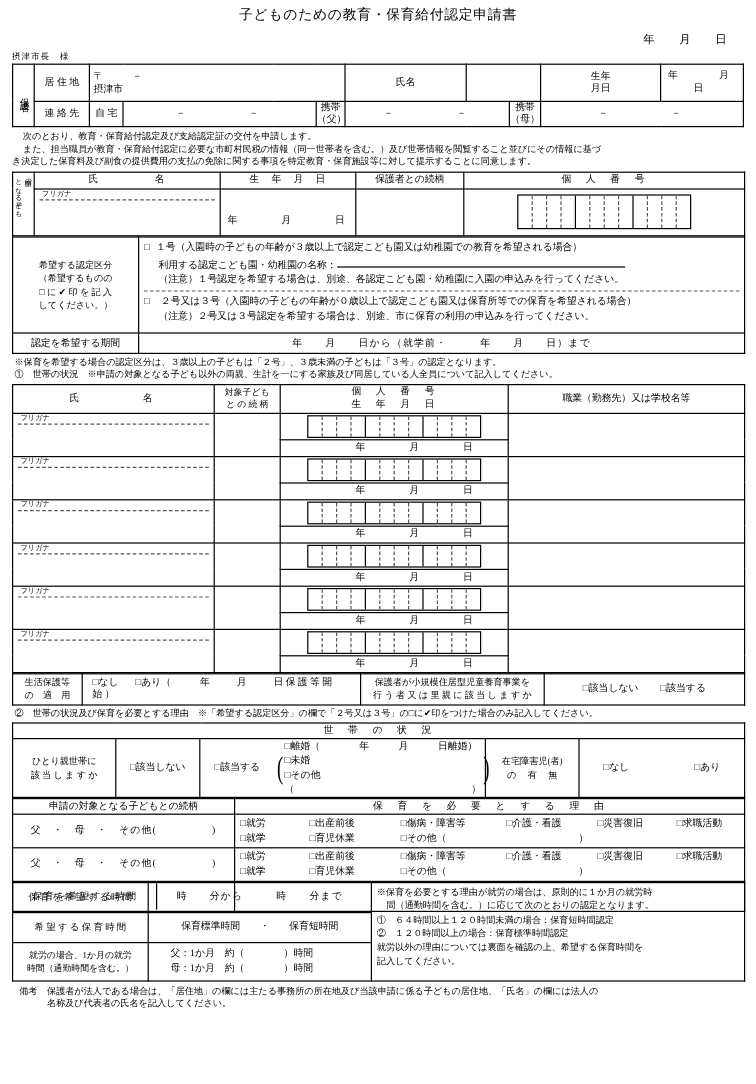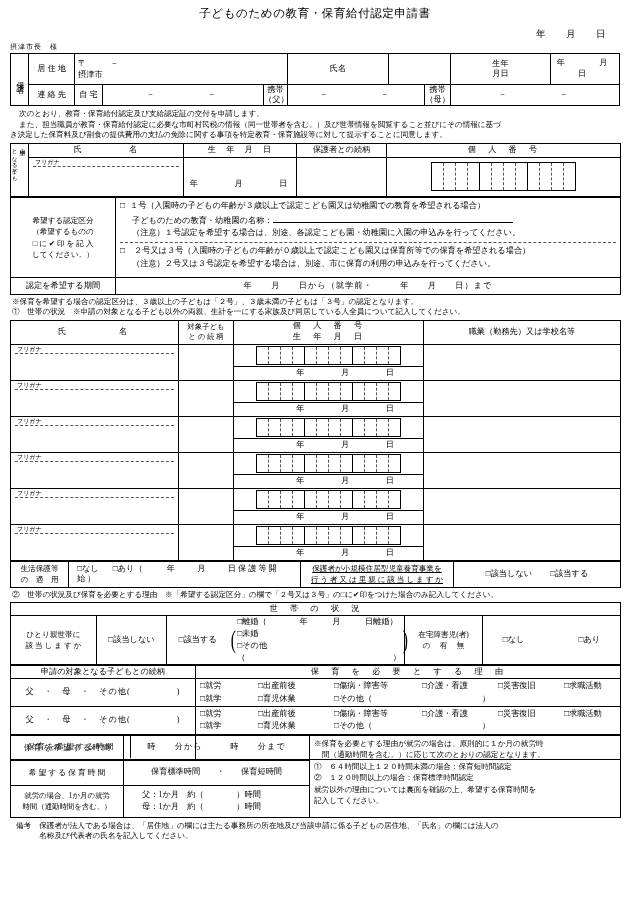--- a/index.html
+++ b/index.html
@@ -187,21 +187,21 @@
           <div>してください。）</div>
         </div>
       </td>
       <td class="l" style="padding:2px 4px;vertical-align:top;">
         <div style="line-height:1.55;">
           <div>
             <span>□</span>
             <span style="margin-left:3px;">１号（入園時の子どもの年齢が３歳以上で認定こども園又は幼稚園での教育を希望される場合）</span>
           </div>
           <div style="padding-left:12px;">
-            <span>子どものための教育・幼稚園の名称：</span><span class="ul" style="width:240px;height:9px;"></span>
+            <span>利用する認定こども園・幼稚園の名称：</span><span class="ul" style="width:240px;height:9px;"></span>
           </div>
           <div style="padding-left:12px;">（注意）１号認定を希望する場合は、別途、各認定こども園・幼稚園に入園の申込みを行ってください。</div>
         </div>
         <div style="border-top:1px dashed #555;margin:2px 0 2px 0;"></div>
         <div style="line-height:1.55;">
           <div>
             <span>□</span>
             <span style="margin-left:7px;">２号又は３号（入園時の子どもの年齢が０歳以上で認定こども園又は保育所等での保育を希望される場合）</span>
           </div>
           <div style="padding-left:12px;">（注意）２号又は３号認定を希望する場合は、別途、市に保育の利用の申込みを行ってください。</div>
@@ -464,21 +464,21 @@
         <tr style="height:26px;">
       <td class="c" style="padding:0;line-height:1.45;font-size:7.6px;">
         <div>生活保護等</div>
         <div>の　適　用</div>
       </td>
       <td class="l" style="padding-left:8px;">
         <span>□なし</span>
         <span style="margin-left:12px;">□あり（</span>
         <span class="sp2" style="margin-left:22px;">年　　月　　日保護等開始）</span>
       </td>
-      <td class="c" style="padding:0;line-height:1.45;font-size:7.6px;text-decoration:underline;">
+      <td class="c" style="padding:0;line-height:1.45;font-size:7.6px;">
         <div>保護者が小規模住居型児童養育事業を</div>
         <div>行 う 者 又 は 里 親 に 該 当 し ま す か</div>
       </td>
       <td class="c">
         <span>□該当しない</span>
         <span style="margin-left:16px;">□該当する</span>
       </td>
     </tr>
   </tbody>
     </table>

